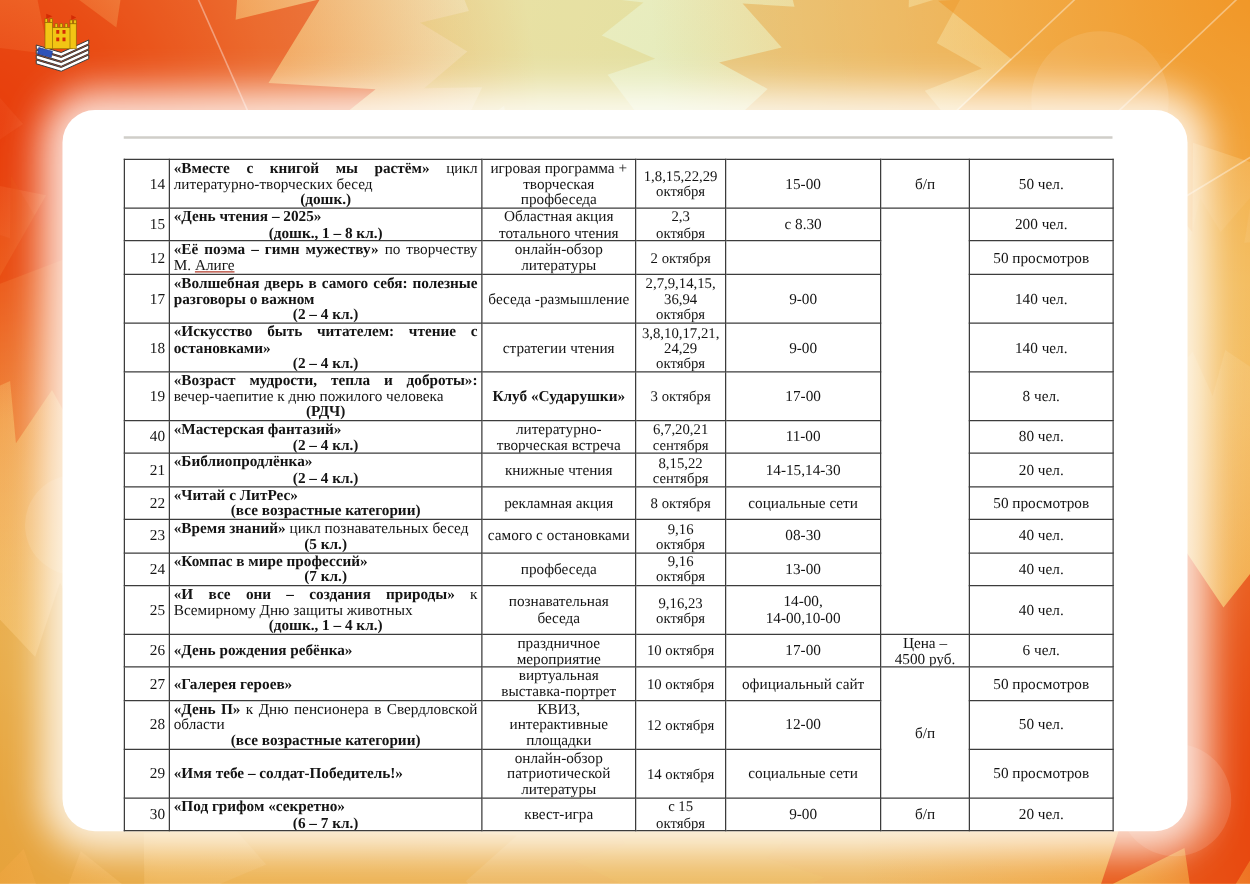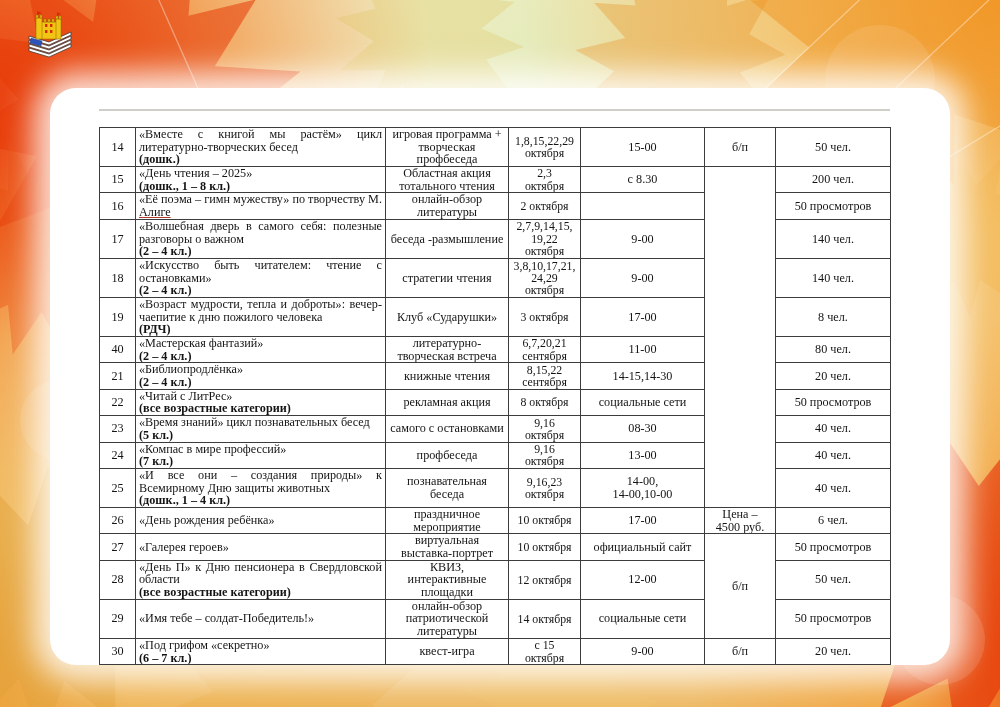--- a/index.html
+++ b/index.html
@@ -23,27 +23,27 @@
     background:#ffffff;border-radius:26px;
     box-shadow:0 0 30px 16px rgba(255,255,255,0.82);
   }
   .page-cut-line{position:absolute;left:99px;top:109px;width:791px;height:2px;background:#b7b3ac;opacity:.65;}
   table.events{
     position:absolute;left:99px;top:127px;width:791px;
     border-collapse:collapse;table-layout:fixed;
     color:#141414;font-size:12.2px;line-height:1.04;
   }
   table.events td{border:1px solid #3c3c3c;padding:0 3px;vertical-align:middle;overflow:hidden;}
-  td.c-num{text-align:center;vertical-align:top;padding:0 2px 0 0;}
+  td.c-num{text-align:right;vertical-align:top;padding:0 2px 0 0;}
   td.c-name{vertical-align:top;padding:0 4px 1px 5px;}
   .title{text-align:justify;}
-  .grade{text-align:left;font-weight:bold;}
+  .grade{text-align:center;font-weight:bold;}
   td.c-type,td.c-dates,td.c-time,td.c-cost,td.c-att{text-align:center;white-space:pre-line;}
   td.c-dates{font-size:11.8px;}
-  .bold{font-weight:normal;}
+  .bold{font-weight:bold;}
   .uline{text-decoration:underline;text-decoration-color:#b23a2a;text-decoration-thickness:1px;}
 </style>
 </head>
 <body>
 
 <div class="bg-leaves">
   <svg width="1000" height="707" viewBox="0 0 1000 707">
     <defs>
       <path id="mleaf" d="M0,-108 L13,-62 L46,-84 L37,-40 L84,-54 L62,-18 L106,-8 L67,16 L87,50 L41,43 L49,90 L12,58 L0,106 L-12,58 L-49,90 L-41,43 L-87,50 L-62,16 L-106,-8 L-62,-18 L-84,-54 L-37,-40 L-46,-84 L-13,-62 Z"></path>
     </defs>
@@ -141,39 +141,39 @@
         </td>
         <td class="c-type">Областная акция
 тотального чтения</td>
         <td class="c-dates">2,3
 октября</td>
         <td class="c-time">с 8.30</td>
         <td class="c-cost" rowspan="11"></td>
         <td class="c-att">200 чел.</td>
       </tr>
       <tr>
-        <td class="c-num">16</td>
+        <td class="c-num">12</td>
         <td class="c-name">
           <div class="title"><span class="bold">«Её поэма – гимн мужеству»</span><span> по творчеству М. </span><span class="uline">Алиге</span></div>
         </td>
         <td class="c-type">онлайн-обзор
 литературы</td>
         <td class="c-dates">2 октября</td>
         <td class="c-time"></td>
         <td class="c-att">50 просмотров</td>
       </tr>
       <tr>
         <td class="c-num">17</td>
         <td class="c-name">
           <div class="title"><span class="bold">«Волшебная дверь в самого себя: полезные разговоры о важном</span></div>
           <div class="grade">(2 – 4 кл.)</div>
         </td>
         <td class="c-type">беседа -размышление</td>
         <td class="c-dates">2,7,9,14,15,
-19,22
+36,94
 октября</td>
         <td class="c-time">9-00</td>
         <td class="c-att">140 чел.</td>
       </tr>
       <tr>
         <td class="c-num">18</td>
         <td class="c-name">
           <div class="title"><span class="bold">«Искусство быть читателем: чтение с остановками»</span></div>
           <div class="grade">(2 – 4 кл.)</div>
         </td>

